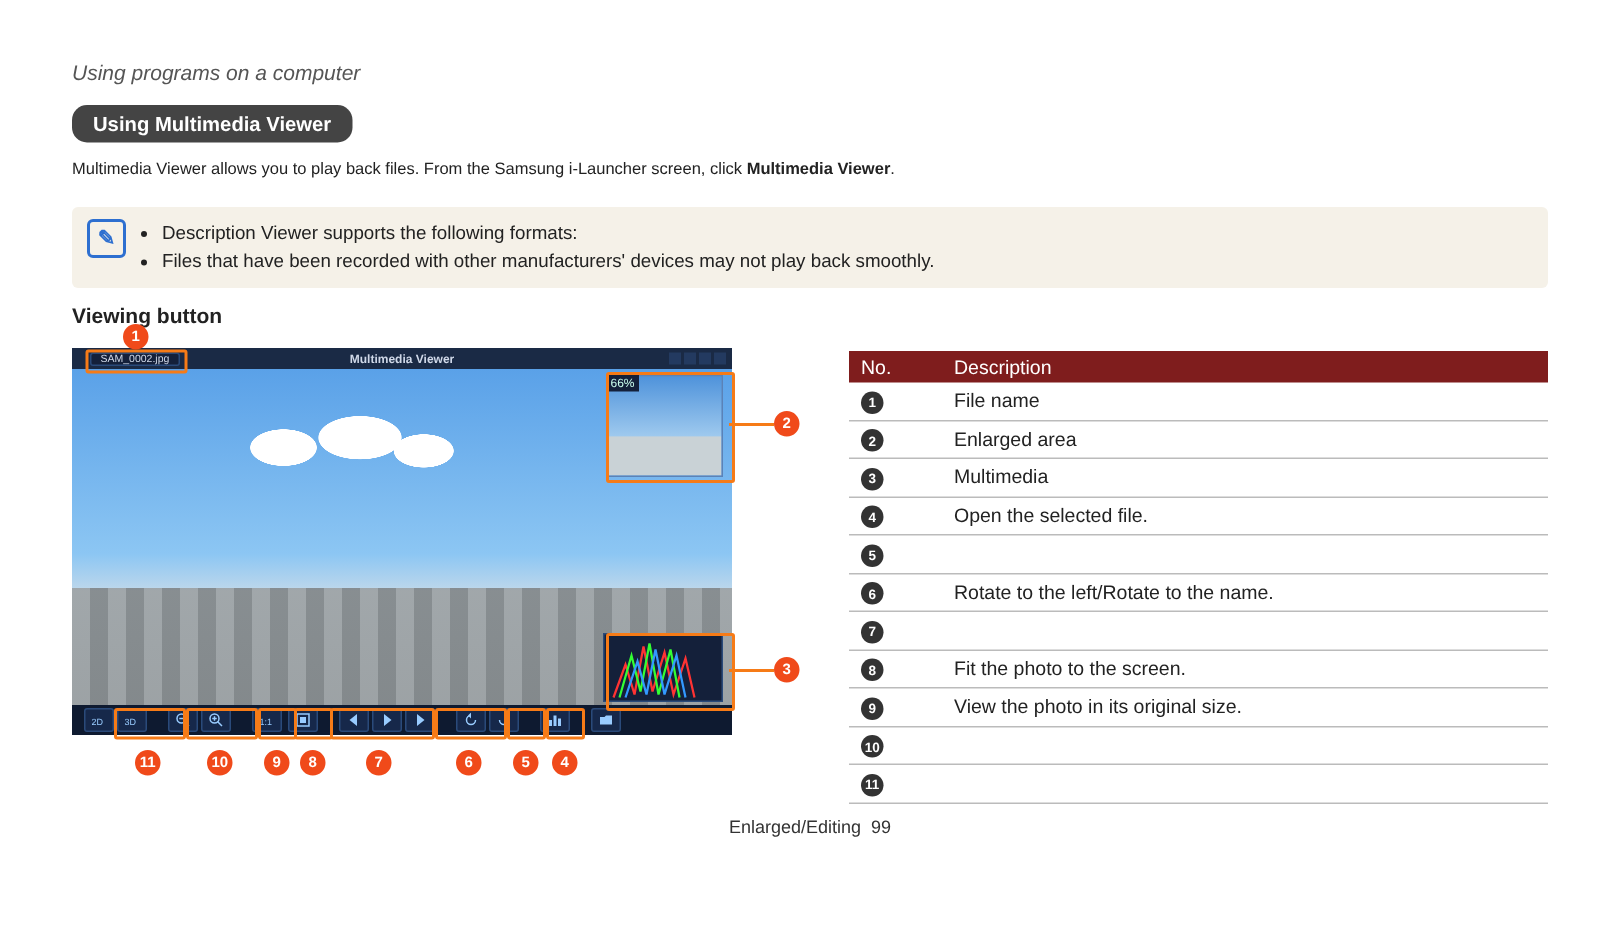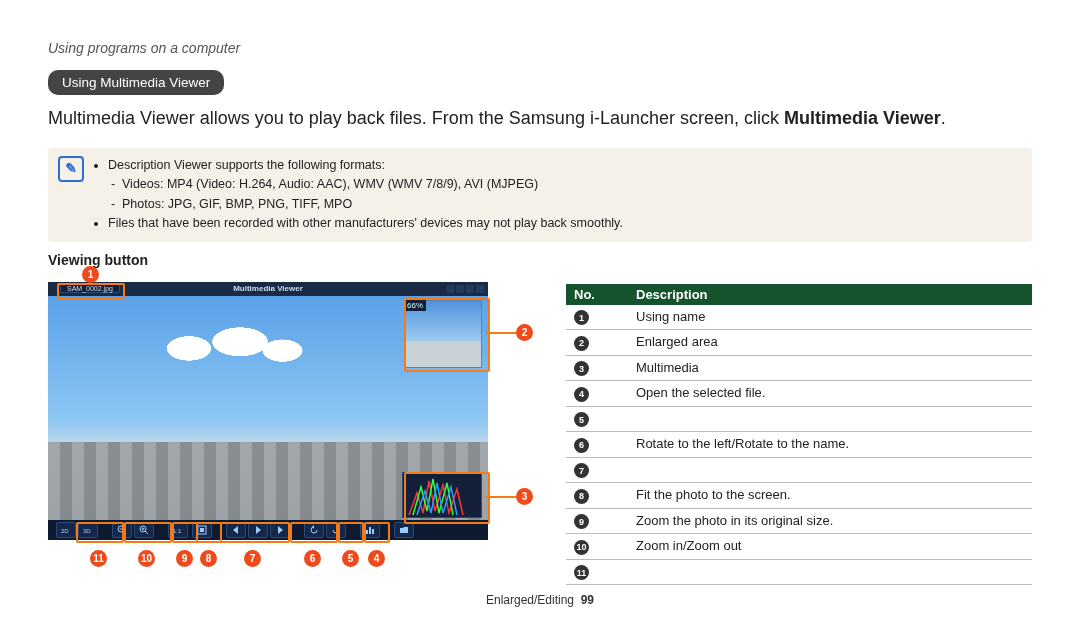--- a/index.html
+++ b/index.html
@@ -1,19 +1,19 @@
 <!DOCTYPE html>
 <html><head>
 <meta charset="utf-8">
 <style>
   html,body{margin:0;padding:0;background:#fff;width:1080px;height:630px;font-family:"Segoe UI",Arial,sans-serif;color:#222;overflow:hidden}
   .page{padding:40px 48px 0 48px}
   .bc{font-size:14px;font-style:italic;color:#555;margin-bottom:14px}
-  .pill{display:inline-block;background:#444;color:#fff;border-radius:10px;padding:5px 14px;font-size:13.5px;font-weight:400}
-  .intro{font-size:18px;margin:10px 0 16px 0;line-height:1.5}
+  .pill{display:inline-block;background:#444;color:#fff;border-radius:10px;padding:5px 14px;font-size:13.5px;font-weight:700}
+  .intro{font-size:11px;margin:10px 0 16px 0;line-height:1.5}
   .note{background:#f5f1e8;border-radius:4px;display:flex;padding:8px 10px;margin:6px 0 10px 0;font-size:12.5px;line-height:1.55}
   .note .ic{width:22px;height:22px;border:2px solid #2d6fd0;color:#2d6fd0;border-radius:4px;display:flex;align-items:center;justify-content:center;font-weight:800;font-size:14px;margin-right:10px;flex:none}
   .note ul{list-style:disc;margin:0 0 0 14px;padding:0}
   .note ul ul{list-style:"-  ";margin-left:14px}
   .h2{font-size:14px;font-weight:700;margin:8px 0 6px 0}
   .cols{display:flex;gap:58px}
   .shot-wrap{position:relative;width:460px;height:300px;flex:none}
   .shot{position:absolute;left:0;top:8px;width:440px;height:258px;background:#0b1c36;border-radius:2px}
   .titlebar{height:14px;background:#1a2a45;display:flex;align-items:center;color:#cfd8e8;font-size:8px;position:relative}
   .fn{position:absolute;left:12px;background:#14203a;border:1px solid #2a4a7a;border-radius:2px;padding:0 6px;font-size:7px}
@@ -29,48 +29,44 @@
   .hist svg{width:100%;height:100%}
   .toolbar{height:20px;background:#0e1a30;display:flex;align-items:center;gap:4px;padding:0 8px}
   .tb{width:18px;height:14px;background:#16284a;border:1px solid #2a4a7a;border-radius:2px;display:flex;align-items:center;justify-content:center}
   .tb svg{width:10px;height:10px}
   .tbg{display:flex;gap:2px}
   .sp{width:6px}
   .call{position:absolute;border:2px solid #f67b17;border-radius:2px;pointer-events:none}
   .num{position:absolute;width:17px;height:17px;border-radius:50%;background:#f04a1a;color:#fff;font-size:10px;font-weight:700;display:flex;align-items:center;justify-content:center}
   .ln{position:absolute;background:#f67b17;height:2px}
   .tbl{flex:1;font-size:13px;margin-top:10px}
-  .thead{display:flex;background:#14532d;color:#fff;font-weight:700}
+  .thead{display:flex;background:#7f1d1d;color:#fff;font-weight:400}
   .thead div:first-child{width:46px;padding:3px 8px}
   .thead div:last-child{flex:1;padding:3px 8px}
   .row{display:flex;border-bottom:1px solid #bbb}
   .row .c1{width:46px;padding:4px 8px}
   .row .c2{flex:1;padding:4px 8px}
   .ball{display:inline-flex;width:15px;height:15px;border-radius:50%;background:#333;color:#fff;font-size:9px;font-weight:700;align-items:center;justify-content:center}
   .footer{text-align:center;font-size:12px;color:#333;margin-top:8px}
-  .footer b{font-weight:700}
+  .footer b{font-weight:400}
 </style>
 </head>
 <body>
 
 <div class="page">
   <div class="bc">Using programs on a computer</div>
   <div class="pill">Using Multimedia Viewer</div>
   <div class="intro">
     <span>Multimedia Viewer allows you to play back files. From the Samsung i-Launcher screen, click </span><b>Multimedia Viewer</b><span>.</span>
   </div>
 
   <div class="note">
     <div class="ic">✎</div>
     <ul>
       <li><span>Description Viewer supports the following formats:</span>
-        <ul>
-          <li>Videos: MP4 (Video: H.264, Audio: AAC), WMV (WMV 7/8/9), AVI (MJPEG)</li>
-          <li>Photos: JPG, GIF, BMP, PNG, TIFF, MPO</li>
-        </ul>
       </li>
       <li>Files that have been recorded with other manufacturers' devices may not play back smoothly.</li>
     </ul>
   </div>
 
   <div class="h2">Viewing button</div>
 
   <div class="cols">
 
     <div class="shot-wrap">
@@ -219,21 +215,21 @@
     </div>
 
     <div class="tbl">
       <div class="thead">
         <div>No.</div>
         <div>Description</div>
       </div>
       <div id="tbody">
           <div class="row">
             <div class="c1"><span class="ball">1</span></div>
-            <div class="c2">Using name</div>
+            <div class="c2">File name</div>
           </div>
           <div class="row">
             <div class="c1"><span class="ball">2</span></div>
             <div class="c2">Enlarged area</div>
           </div>
           <div class="row">
             <div class="c1"><span class="ball">3</span></div>
             <div class="c2">Multimedia</div>
           </div>
           <div class="row">
@@ -249,25 +245,24 @@
           </div>
           <div class="row">
             <div class="c1"><span class="ball">7</span></div>
           </div>
           <div class="row">
             <div class="c1"><span class="ball">8</span></div>
             <div class="c2">Fit the photo to the screen.</div>
           </div>
           <div class="row">
             <div class="c1"><span class="ball">9</span></div>
-            <div class="c2">Zoom the photo in its original size.</div>
+            <div class="c2">View the photo in its original size.</div>
           </div>
           <div class="row">
             <div class="c1"><span class="ball">10</span></div>
-            <div class="c2">Zoom in/Zoom out</div>
           </div>
           <div class="row">
             <div class="c1"><span class="ball">11</span></div>
           </div>
         </div>
     </div>
   </div>
 
   <div class="footer">
     <span>Enlarged/Editing</span>&nbsp;&nbsp;<b>99</b>

